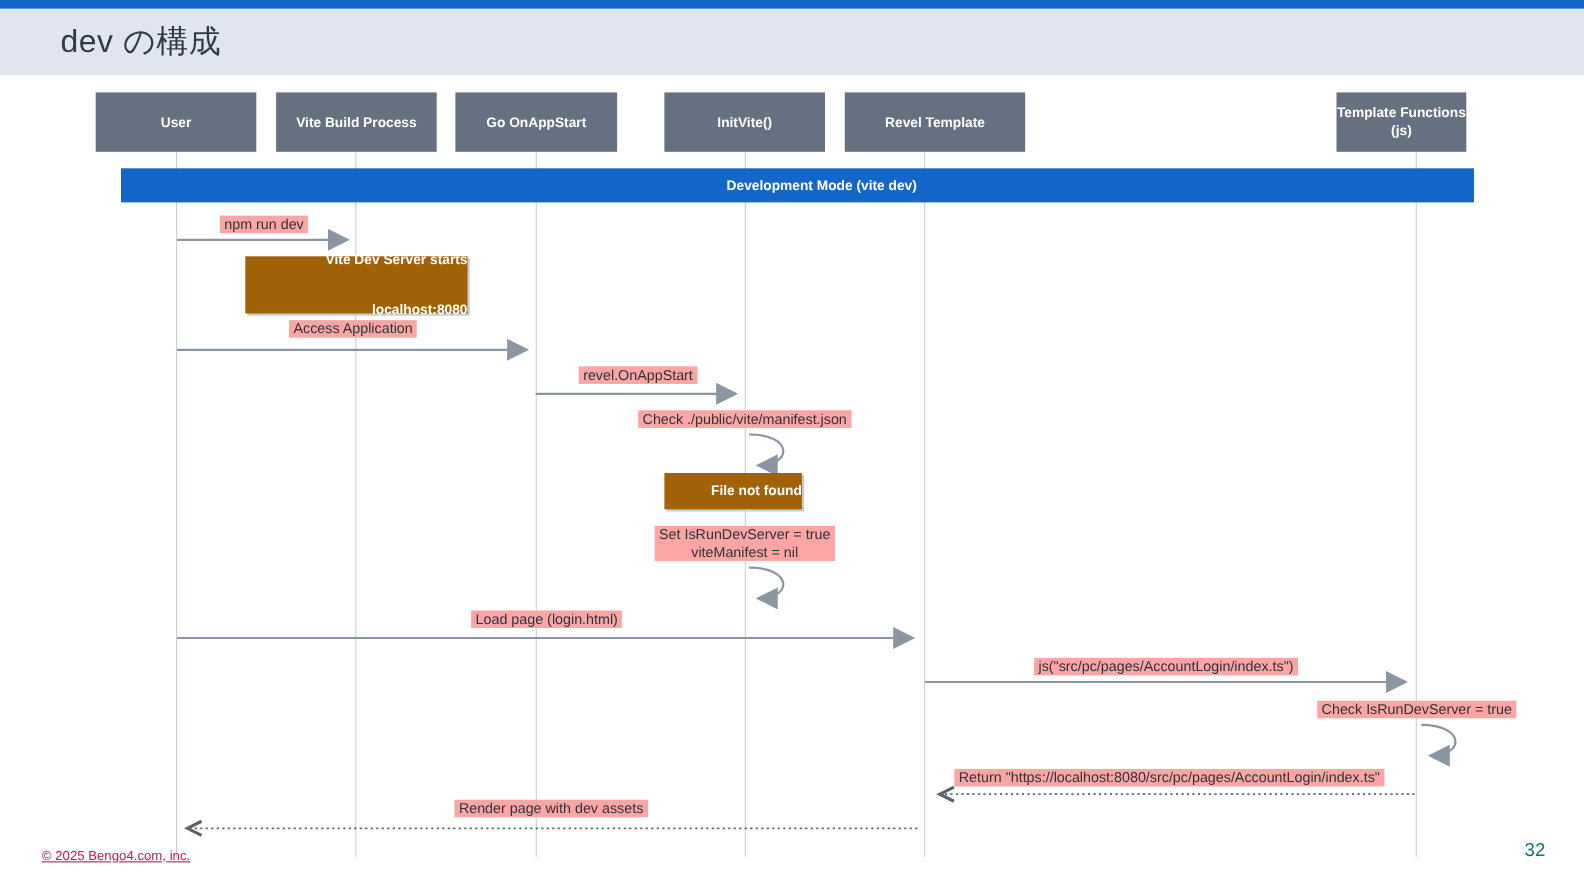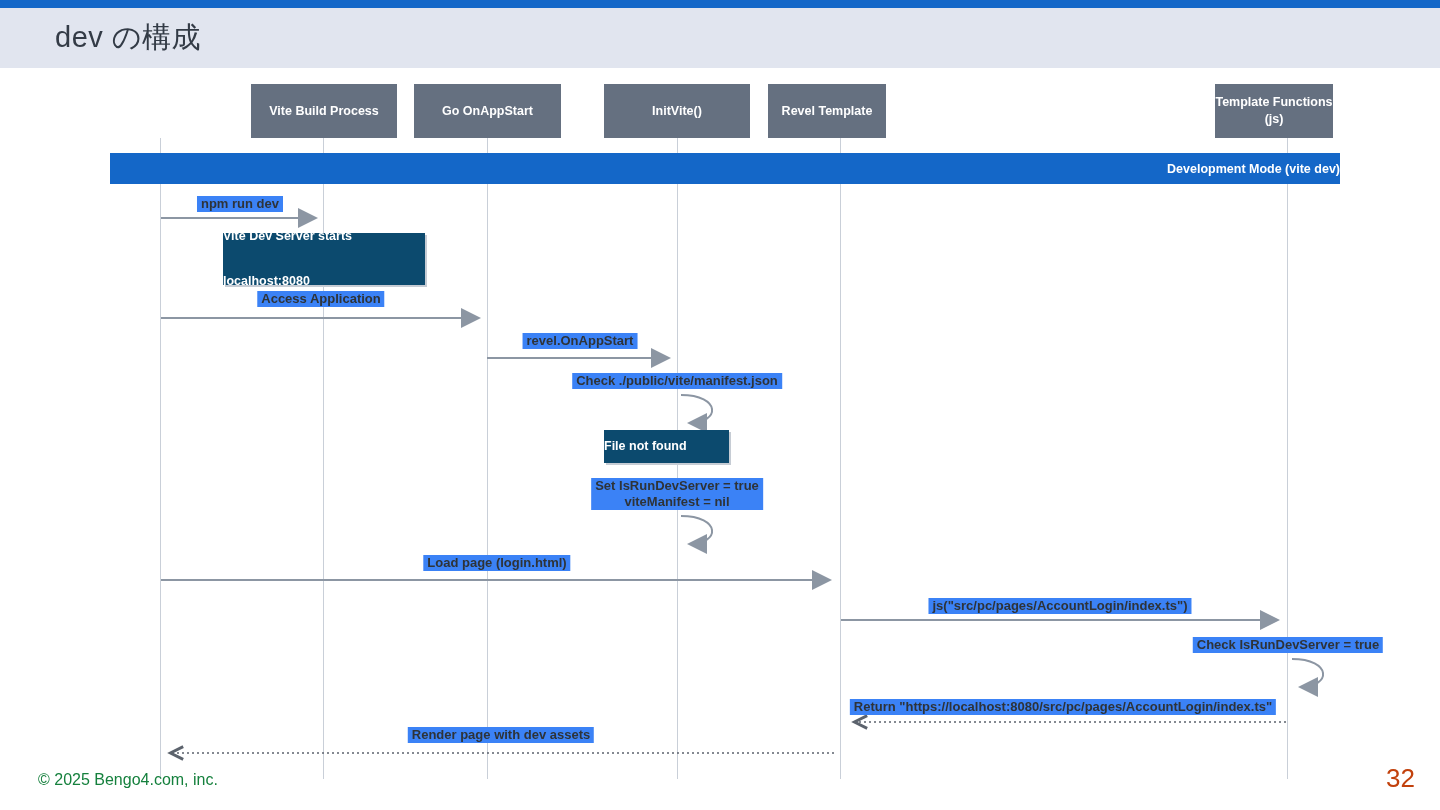--- a/index.html
+++ b/index.html
@@ -11,34 +11,34 @@
   .title-band { position:absolute; left:0; top:8px; width:1440px; height:60px; background:#E1E5EF; display:flex; align-items:center; }
   .page-title { margin-left:55px; font-size:29px; font-weight:normal; color:#333B46; letter-spacing:0.5px; }
 
   .lifeline { position:absolute; top:138px; height:641px; width:1px; background:#C9CFD8; }
 
   .pbox { position:absolute; top:84px; height:54px; background:#657080; color:#fff;
           font-weight:bold; font-size:12.5px; display:flex; flex-direction:column;
           align-items:center; justify-content:center; text-align:center; line-height:1.35; }
 
   .frame { position:absolute; left:110px; top:153px; width:1230px; height:31px; background:#1467C8;
-           color:#fff; font-weight:bold; font-size:12.5px; display:flex; align-items:center; justify-content:flex-end;padding-left:44px; }
+           color:#fff; font-weight:bold; font-size:12.5px; display:flex; align-items:center; justify-content:center;padding-left:44px; }
 
-  .note { position:absolute; background:#0c4a6e; color:#fff; font-weight:bold; font-size:12.5px;
-          display:flex; flex-direction:column; align-items:flex-start; justify-content:center;
+  .note { position:absolute; background:#a16207; color:#fff; font-weight:bold; font-size:12.5px;
+          display:flex; flex-direction:column; align-items:flex-end; justify-content:center;
           text-align:center; line-height:1.35; box-shadow:2px 2px 0 #C6CCD4;gap:28px; }
 
-  .mlabel { position:absolute; transform:translateX(-50%); background:#3b82f6; padding:0 4px;
-            font-size:13px; font-weight:700; color:#2E3338; white-space:nowrap; line-height:16px; text-align:center; }
+  .mlabel { position:absolute; transform:translateX(-50%); background:#fca5a5; padding:0 4px;
+            font-size:13px; font-weight:400; color:#2E3338; white-space:nowrap; line-height:16px; text-align:center; }
   .mlabel span { display:block; }
 
   svg.arrows { position:absolute; left:0; top:0; width:1440px; height:810px; pointer-events:none; }
 
-  .footer-copy { position:absolute; left:38px; top:771px; font-size:16px; color:#15803d; }
-  .page-num { position:absolute; left:1386px; top:763px; font-size:26px; color:#c2410c; }
+  .footer-copy { position:absolute; left:38px; top:771px; font-size:12px; color:#be185d;text-decoration:underline; }
+  .page-num { position:absolute; left:1386px; top:763px; font-size:17px; color:#0f766e; }
 </style>
 </head>
 <body>
 
 <div class="slide">
 
   <div class="top-bar"></div>
   <div class="title-band">
     <div class="page-title">dev の構成</div>
   </div>
@@ -67,30 +67,33 @@
     <line x1="841" y1="620" x2="1278" y2="620" stroke="#8C96A3" stroke-width="2" marker-end="url(#ah)"></line>
 
     <path d="M 681 395 C 721 395, 721 423, 689 423" fill="none" stroke="#8C96A3" stroke-width="2" marker-end="url(#ah)"></path>
     <path d="M 681 516 C 721 516, 721 544, 689 544" fill="none" stroke="#8C96A3" stroke-width="2" marker-end="url(#ah)"></path>
     <path d="M 1292 659 C 1332 659, 1332 687, 1300 687" fill="none" stroke="#8C96A3" stroke-width="2" marker-end="url(#ah)"></path>
 
     <line x1="1286" y1="722" x2="856" y2="722" stroke="#5C636D" stroke-width="1.6" stroke-dasharray="2 3" marker-end="url(#ahd)"></line>
     <line x1="834" y1="753" x2="172" y2="753" stroke="#5C636D" stroke-width="1.6" stroke-dasharray="2 3" marker-end="url(#ahd)"></line>
   </svg>
 
+  <div class="pbox" style="left:87px;width:146px">
+    <span>User</span>
+  </div>
   <div class="pbox" style="left:251px;width:146px">
     <span>Vite Build Process</span>
   </div>
   <div class="pbox" style="left:414px;width:147px">
     <span>Go OnAppStart</span>
   </div>
   <div class="pbox" style="left:604px;width:146px">
     <span>InitVite()</span>
   </div>
-  <div class="pbox" style="left:768px;width:118px">
+  <div class="pbox" style="left:768px;width:164px">
     <span>Revel Template</span>
   </div>
   <div class="pbox" style="left:1215px;width:118px">
     <span>Template Functions</span>
     <span>(js)</span>
   </div>
 
   <div class="frame">
     <span>Development Mode (vite dev)</span>
   </div>

